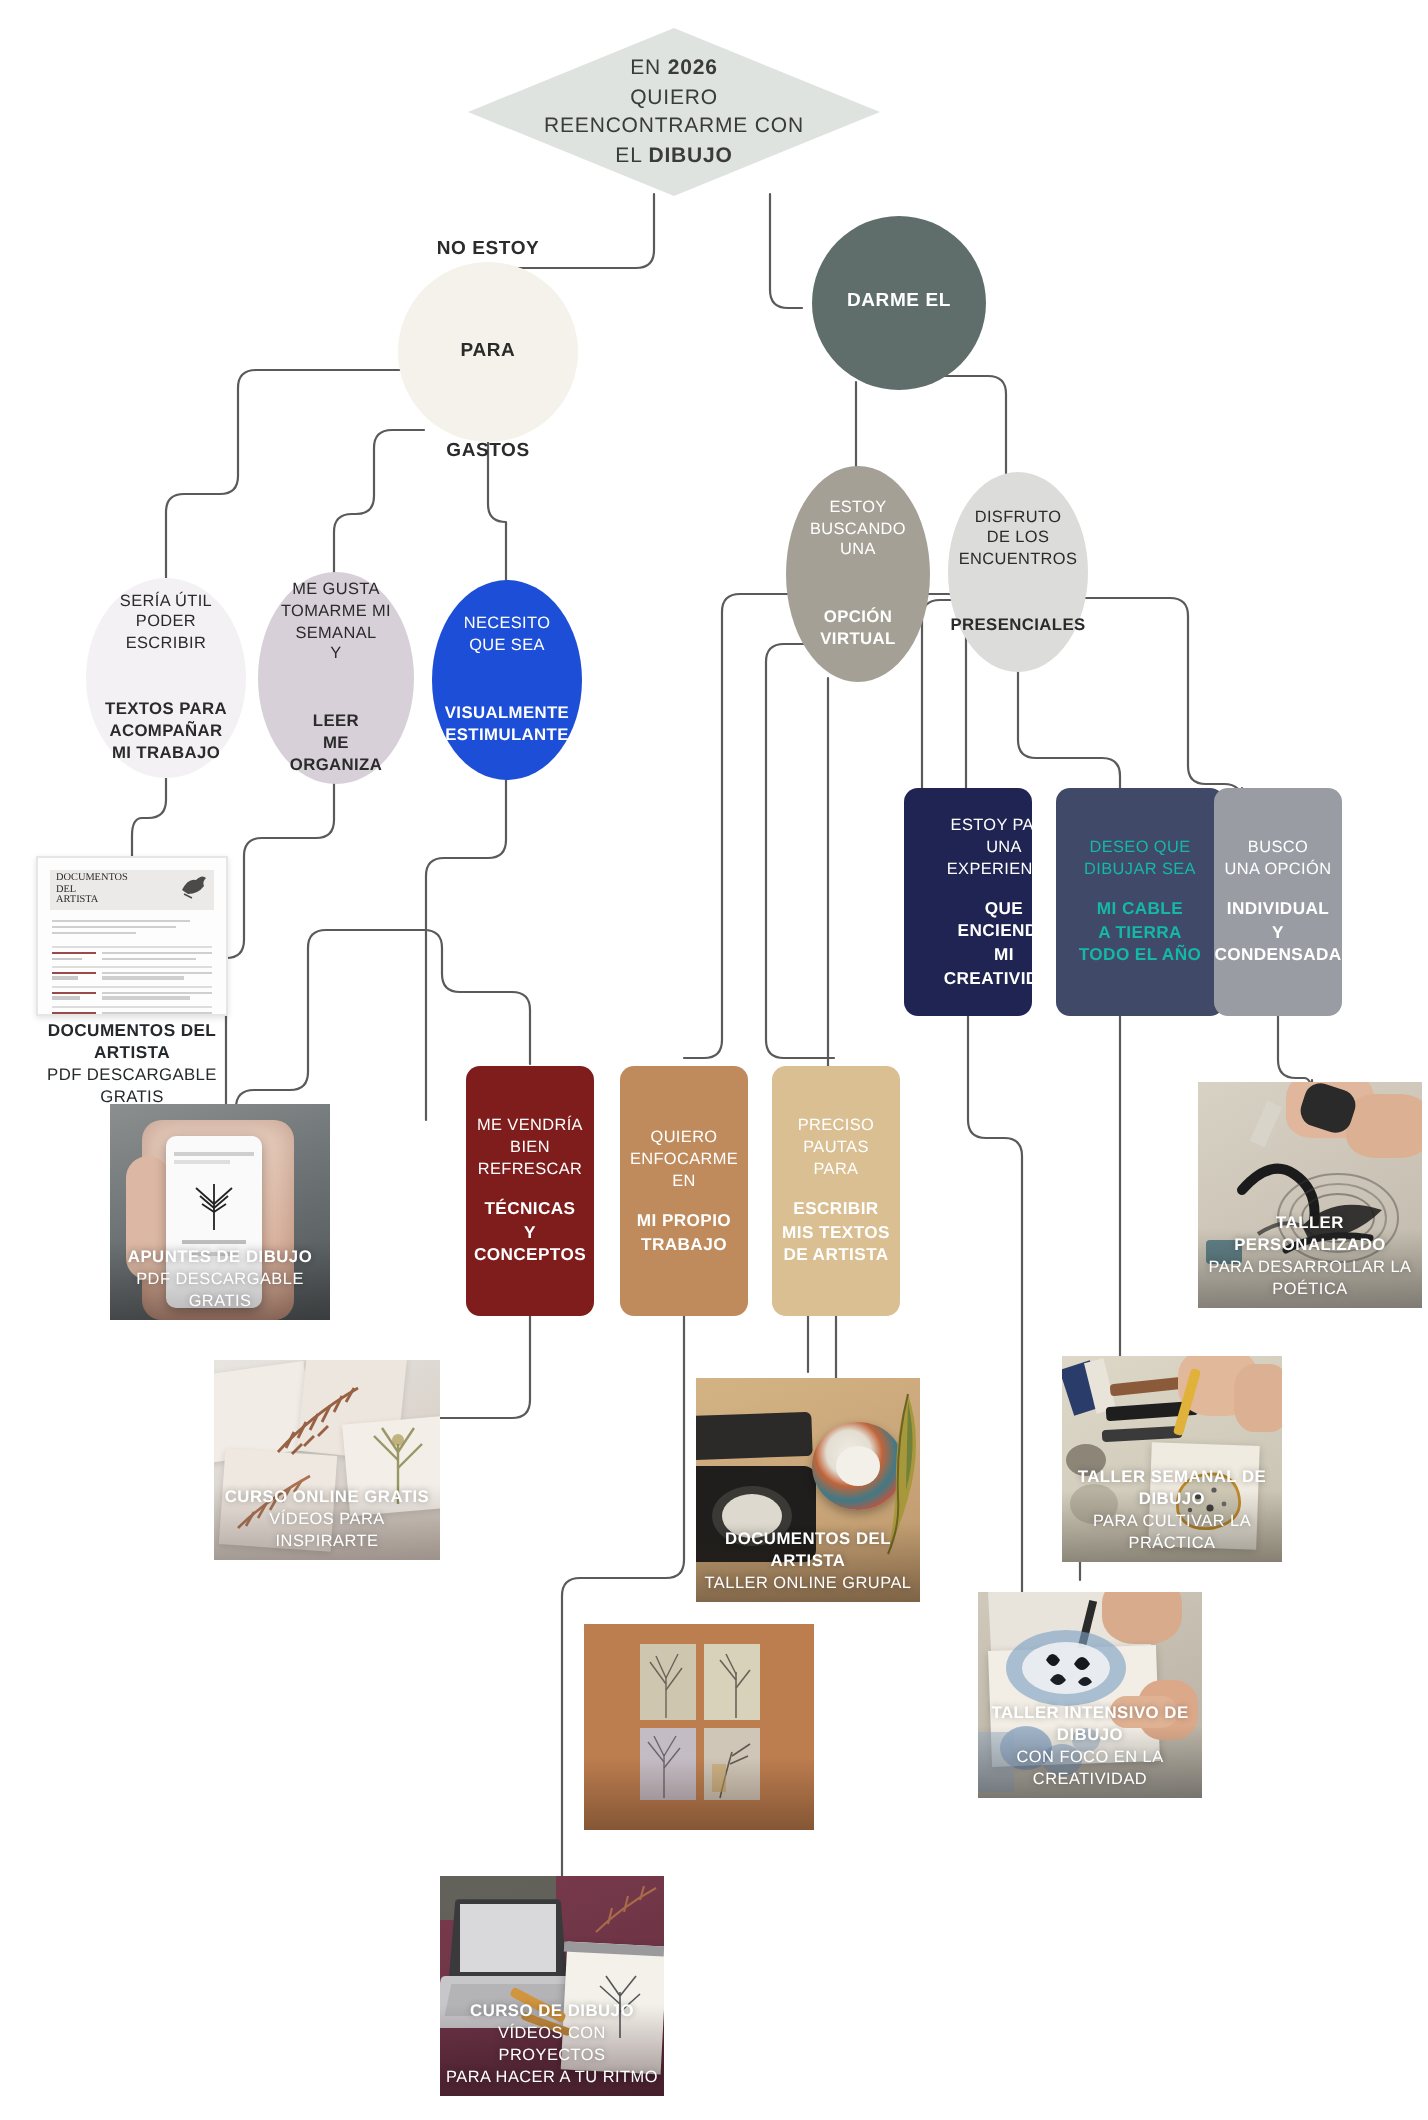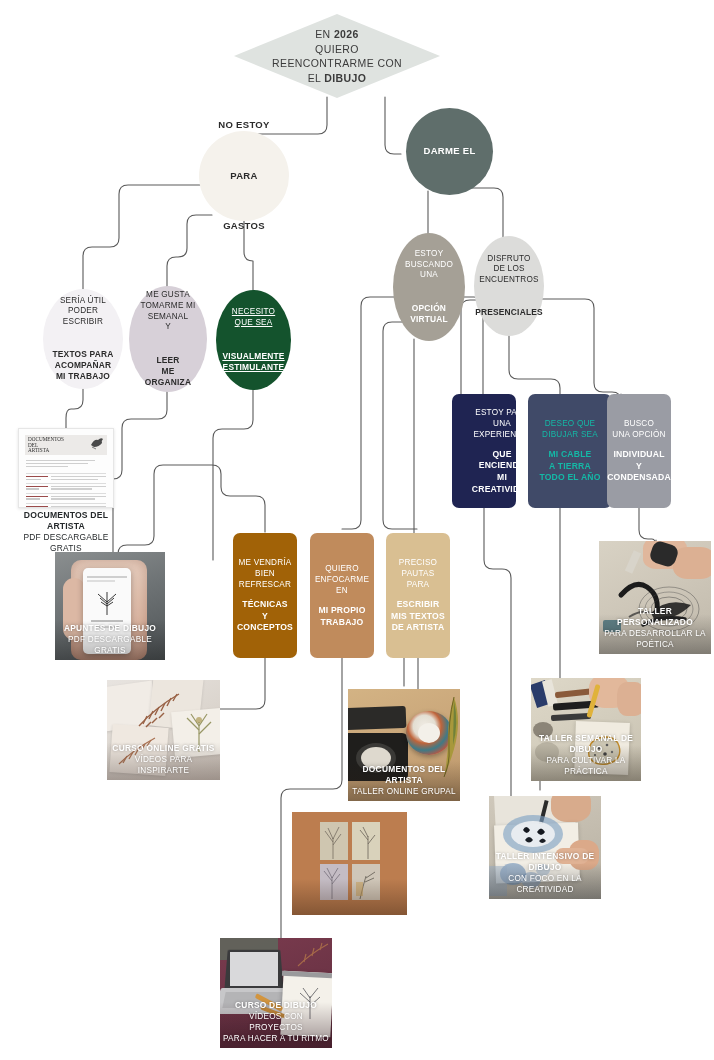--- a/index.html
+++ b/index.html
@@ -140,21 +140,21 @@
         <div>SEMANAL</div>
         <div>Y</div>
     </div>
     <div class="bot">
       <div>LEER</div>
         <div>ME</div>
         <div>ORGANIZA</div>
     </div>
   </div>
 
-  <div class="node ellipse" style="left:216px;top:290px;width:75px;height:100px;background:#14532d;color:#ffffff;text-decoration:underline;">
+  <div class="node ellipse" style="left:216px;top:290px;width:75px;height:100px;background:#1d4ed8;color:#ffffff;">
     <div class="top">
       <div>NECESITO</div>
         <div>QUE SEA</div>
     </div>
     <div class="bot">
       <div>VISUALMENTE</div>
         <div>ESTIMULANTE</div>
     </div>
   </div>
 
@@ -174,21 +174,21 @@
     <div class="top">
       <div>DISFRUTO</div>
         <div>DE LOS</div>
         <div>ENCUENTROS</div>
     </div>
     <div class="bot">
       <div>PRESENCIALES</div>
     </div>
   </div>
 
-  <div class="node card" style="left:233px;top:533px;width:64px;height:125px;background:#a16207;color:#ffffff;">
+  <div class="node card" style="left:233px;top:533px;width:64px;height:125px;background:#7f1d1d;color:#ffffff;">
     <div class="top">
       <div>ME VENDRÍA</div>
         <div>BIEN</div>
         <div>REFRESCAR</div>
     </div>
     <div class="bot">
       <div>TÉCNICAS</div>
         <div>Y</div>
         <div>CONCEPTOS</div>
     </div>

